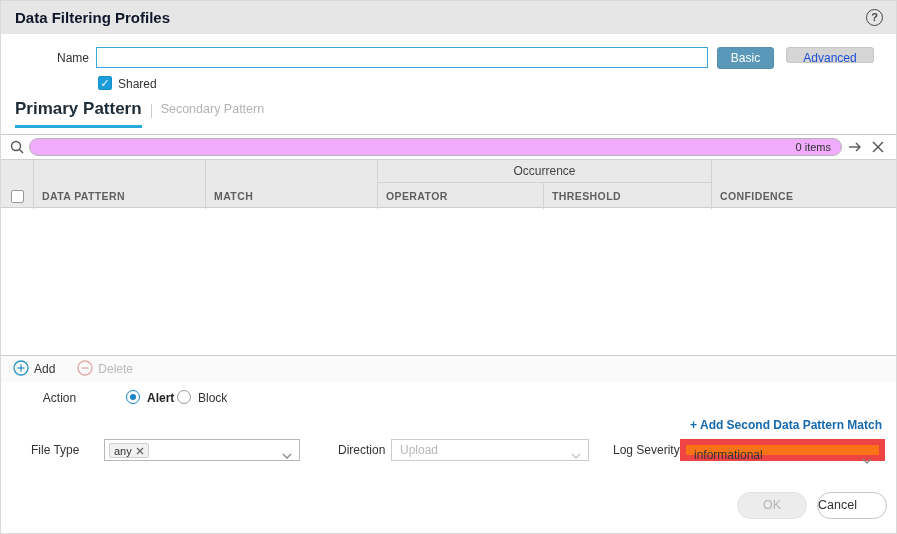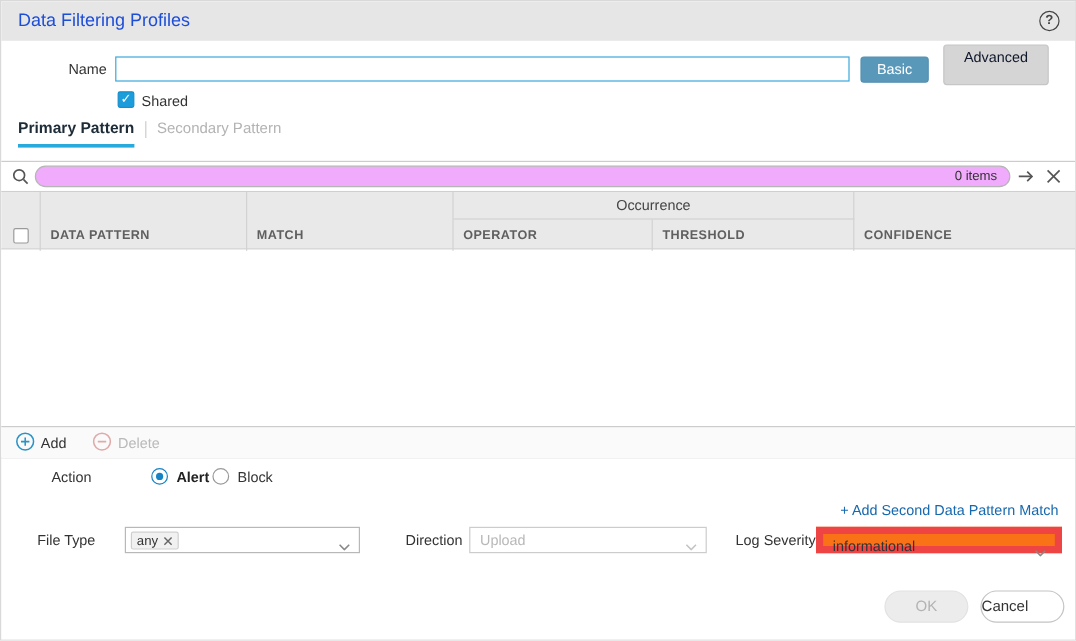--- a/index.html
+++ b/index.html
@@ -2,41 +2,41 @@
 <html><head>
 <meta charset="utf-8">
 <style>
   * { box-sizing: border-box; margin: 0; padding: 0; }
   html,body { background:#fff; }
   body { font-family: "Liberation Sans", sans-serif; font-size: 12px; color:#333; }
   .app { position: relative; width: 897px; height: 534px; background:#fff; overflow:hidden; border:1px solid #d9d9d9; }
 
   
   .titlebar { position:absolute; top:0; left:0; right:0; height:33px; background:#e6e6e6; }
-  .titlebar .title { position:absolute; left:14px; top:8px; font-size:15px; font-weight:normal; color:#1d4ed8; }
+  .titlebar .title { position:absolute; left:14px; top:8px; font-size:15px; font-weight:bold; color:#0f172a; }
   .help { position:absolute; right:13px; top:8px; width:17px; height:17px; border:1.5px solid #444; border-radius:50%;
           text-align:center; line-height:14px; font-size:11px; font-weight:bold; color:#444; cursor:pointer; }
 
   
   .name-label { position:absolute; left:0; top:50px; width:88px; text-align:right; color:#333; }
   .name-input { position:absolute; left:95px; top:46px; width:612px; height:21px; border:1px solid #3aa7dc; background:#fff;
                 font-family:inherit; font-size:12px; padding:0 5px; outline:none; }
   .btn-basic { position:absolute; left:716px; top:46px; width:57px; height:22px; background:#5a98ba; color:#fff;
                border:1px solid #5590b0; border-radius:3px; text-align:center; line-height:20px; cursor:pointer; }
-  .btn-advanced { position:absolute; left:785px; top:36px; width:88px; height:34px; background:#d5d5d5; color:#0f172a;
+  .btn-advanced { position:absolute; left:785px; top:46px; width:88px; height:16px; background:#d5d5d5; color:#1d4ed8;
                border:1px solid #c6c6c6; border-radius:3px; text-align:center; line-height:20px; cursor:pointer; }
 
   
   .shared-check { position:absolute; left:97px; top:75px; width:14px; height:14px; background:#1b9ddb; border:1px solid #178fc9;
                   border-radius:2px; color:#fff; font-size:11px; line-height:13px; text-align:center; cursor:pointer; }
   .shared-label { position:absolute; left:117px; top:76px; color:#333; }
 
   
   .tabs { position:absolute; left:14px; top:98px; display:flex; align-items:center; }
-  .tab-primary { font-weight:bold; color:#1e2c38; font-size:13px; padding-bottom:6px; border-bottom:3px solid #28aadc; cursor:pointer; }
+  .tab-primary { font-weight:bold; color:#1e2c38; font-size:17px; padding-bottom:6px; border-bottom:3px solid #28aadc; cursor:pointer; }
   .tab-sep { width:1px; height:14px; background:#ccc; margin:0 9px 6px 9px; }
   .tab-secondary { color:#b3b3b3; font-size:12.5px; padding-bottom:9px; cursor:pointer; }
 
   
   .tablewrap { position:absolute; left:0; top:133px; right:0; height:248px; border-top:1px solid #ccc; border-bottom:1px solid #ccc; }
   .searchrow { position:relative; height:24px; background:#fff; }
   .search-icon { position:absolute; left:8px; top:4px; cursor:pointer; }
   .filter-pill { position:absolute; left:28px; right:54px; top:3px; height:18px; border:1px solid #b5b5b5; border-radius:10px; background:#f0abfc; }
   .filter-input { position:absolute; left:8px; top:0; right:58px; height:16px; border:none; outline:none; font-family:inherit; font-size:11px; background:transparent; }
   .items-count { position:absolute; right:10px; top:2px; font-size:11px; color:#333; }
@@ -65,21 +65,21 @@
 
   
   .action-label { position:absolute; left:0; top:390px; width:117px; text-align:center; color:#333; }
   .radio { position:absolute; width:14px; height:14px; border-radius:50%; background:#fff; cursor:pointer; }
   .radio-alert { left:125px; top:389px; border:1.5px solid #1583c4; }
   .radio-alert::after { content:""; position:absolute; left:2.5px; top:2.5px; width:6px; height:6px; border-radius:50%; background:#1583c4; }
   .radio-block { left:176px; top:389px; border:1.5px solid #9a9a9a; }
   .alert-label { position:absolute; left:146px; top:390px; font-weight:bold; color:#222; }
   .block-label { position:absolute; left:197px; top:390px; color:#333; }
 
-  .add-second-link { position:absolute; right:14px; top:417px; color:#1769ae; font-weight:normal; font-size:12px; cursor:pointer; }
+  .add-second-link { position:absolute; right:14px; top:417px; color:#1769ae; font-weight:bold; font-size:12px; cursor:pointer; }
 
   
   .ft-label { position:absolute; left:30px; top:442px; width:67px; color:#333; }
   .ft-combo { position:absolute; left:103px; top:438px; width:196px; height:22px; border:1px solid #b8b8b8; background:#fff; cursor:pointer; }
   .ft-tag { position:absolute; left:4px; top:3px; height:15px; background:#f1f1f1; border:1px solid #cfcfcf; border-radius:2px;
             display:flex; align-items:center; gap:4px; padding:0 4px; font-size:11px; color:#333; }
   .tag-x { cursor:pointer; display:flex; }
   .combo-chevron { position:absolute; right:7px; top:8px; }
 
   .dir-label { position:absolute; left:337px; top:442px; color:#333; }

